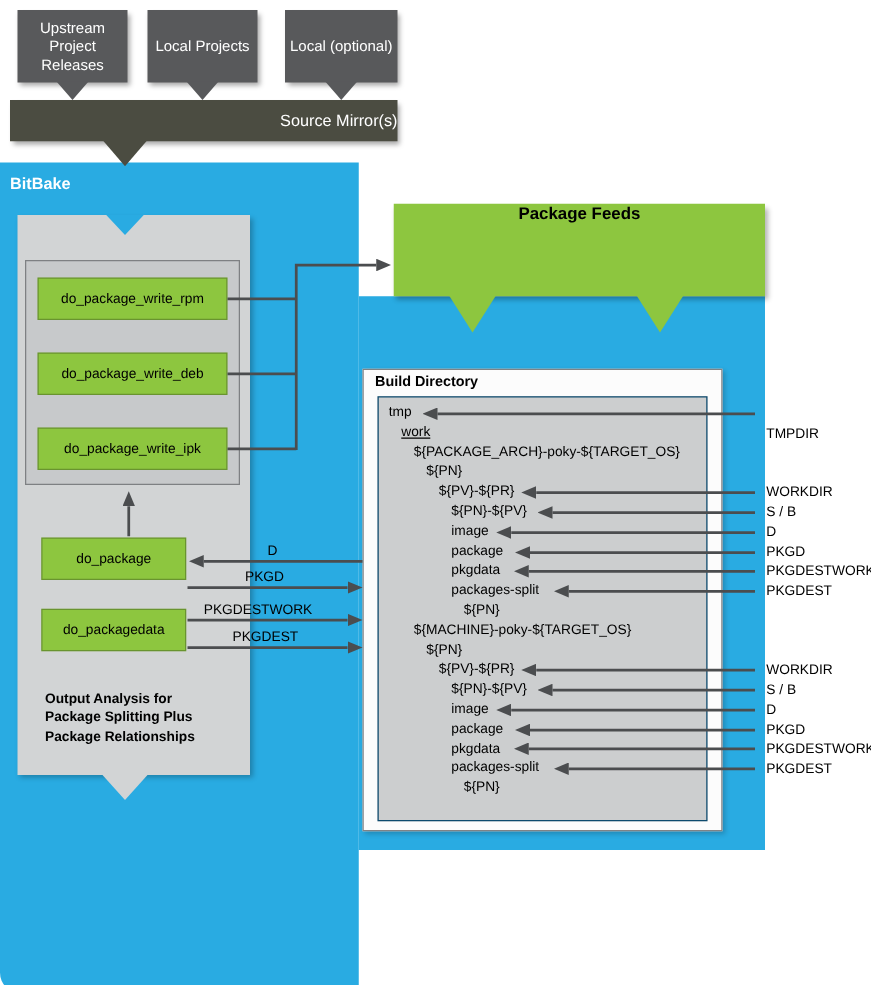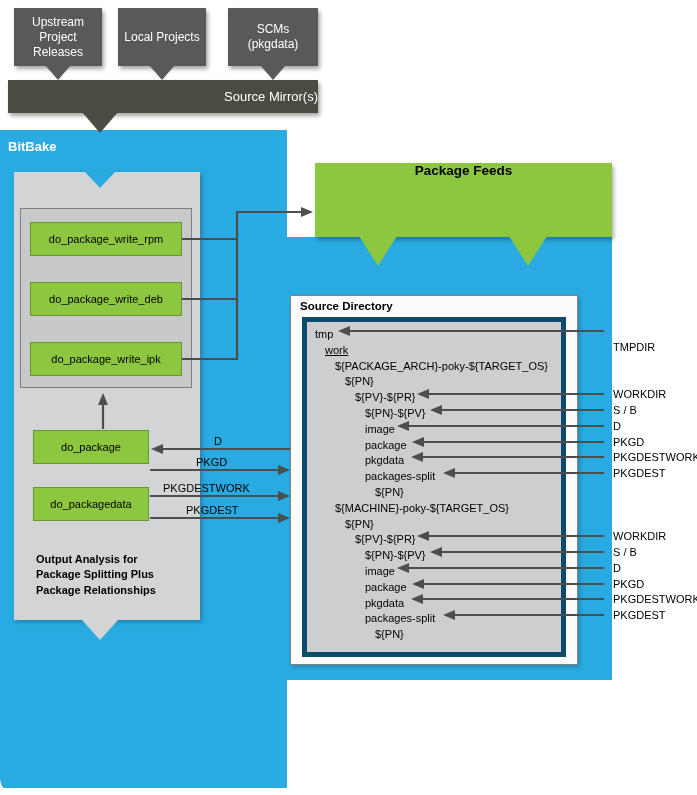--- a/index.html
+++ b/index.html
@@ -56,21 +56,21 @@
          display:flex;justify-content:center;font-size:13.5px;font-weight:bold;color:#000;
          box-shadow:2px 3px 4px rgba(0,0,0,.3);}
   .chev-feeds{border-left:19px solid transparent;border-right:19px solid transparent;border-top:30px solid #8dc63f;}
   .chev-feeds1{left:359px;top:236px;} .chev-feeds2{left:509px;top:236px;}
 
   
   .build{position:absolute;left:290px;top:295px;width:288px;height:370px;background:#fcfcfc;
          border:1px solid #808285;box-sizing:border-box;box-shadow:2px 2px 4px rgba(0,0,0,.2);}
   .build-title{position:absolute;left:300px;top:300px;font-size:11.5px;font-weight:bold;color:#000;}
   .tree{position:absolute;left:302px;top:317px;width:264px;height:340px;background:#cccecf;
-        border:5px solid #0c4a6e;box-sizing:border-box;padding:5px 0 0 8px;}
+        border:1px solid #0c4a6e;box-sizing:border-box;padding:5px 0 0 8px;}
   .trow{font-size:11px;line-height:15.8px;color:#000;white-space:nowrap;}
   .i0{padding-left:0;} .i1{padding-left:10px;text-decoration:underline;} .i2{padding-left:20px;} .i3{padding-left:30px;}
   .i4{padding-left:40px;} .i5{padding-left:50px;} .i6{padding-left:60px;}
 
   
   .ptr{position:absolute;left:613px;font-size:11px;color:#000;height:14px;line-height:14px;white-space:nowrap;}
 
   
   .flow{position:absolute;font-size:11px;color:#000;height:13px;line-height:13px;white-space:nowrap;}
 
@@ -84,21 +84,21 @@
   <div class="blue-a"></div>
   <div class="blue-b"></div>
 
   <div class="src-box box-upstream">
     <span>Upstream Project Releases</span>
   </div>
   <div class="src-box box-local">
     <span>Local Projects</span>
   </div>
   <div class="src-box box-scms">
-    <span>SCMs (pkgdata)</span>
+    <span>Local (optional)</span>
   </div>
   <div class="chev chev-src chev-upstream"></div>
   <div class="chev chev-src chev-local"></div>
   <div class="chev chev-src chev-scms"></div>
 
   <div class="mirror">
     <span>Source Mirror(s)</span>
   </div>
   <div class="chev chev-mirror"></div>
 
@@ -136,21 +136,21 @@
   </div>
   <div class="chev chev-feeds chev-feeds1"></div>
   <div class="chev chev-feeds chev-feeds2"></div>
 
   <div class="flow" style="left:214px;top:435px;">D</div>
   <div class="flow" style="left:196px;top:456px;">PKGD</div>
   <div class="flow" style="left:163px;top:482px;">PKGDESTWORK</div>
   <div class="flow" style="left:186px;top:504px;">PKGDEST</div>
 
   <div class="build"></div>
-  <div class="build-title">Source Directory</div>
+  <div class="build-title">Build Directory</div>
   <div class="tree">
     <div class="trow i0">tmp</div>
     <div class="trow i1">work</div>
     <div class="trow i2">${PACKAGE_ARCH}-poky-${TARGET_OS}</div>
     <div class="trow i3">${PN}</div>
     <div class="trow i4">${PV}-${PR}</div>
     <div class="trow i5">${PN}-${PV}</div>
     <div class="trow i5">image</div>
     <div class="trow i5">package</div>
     <div class="trow i5">pkgdata</div>

